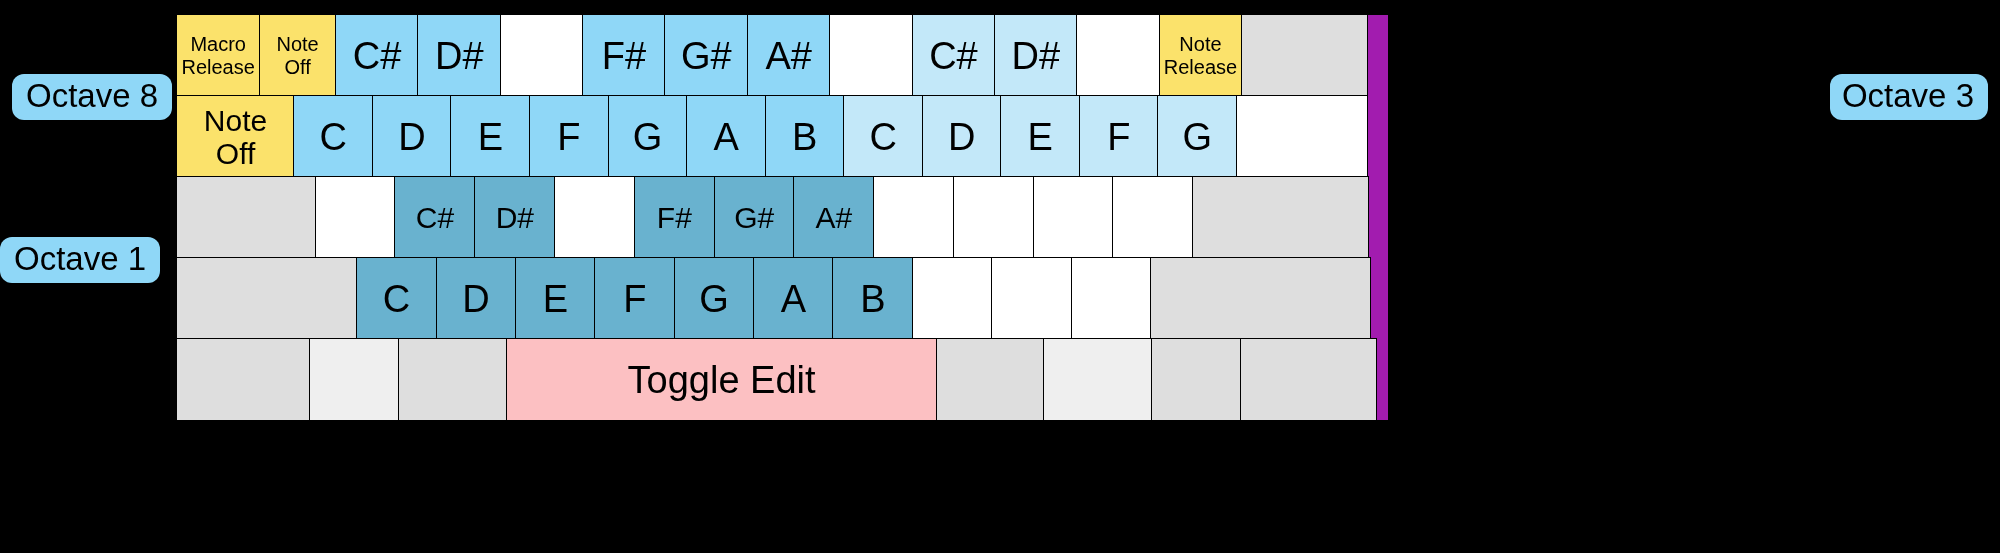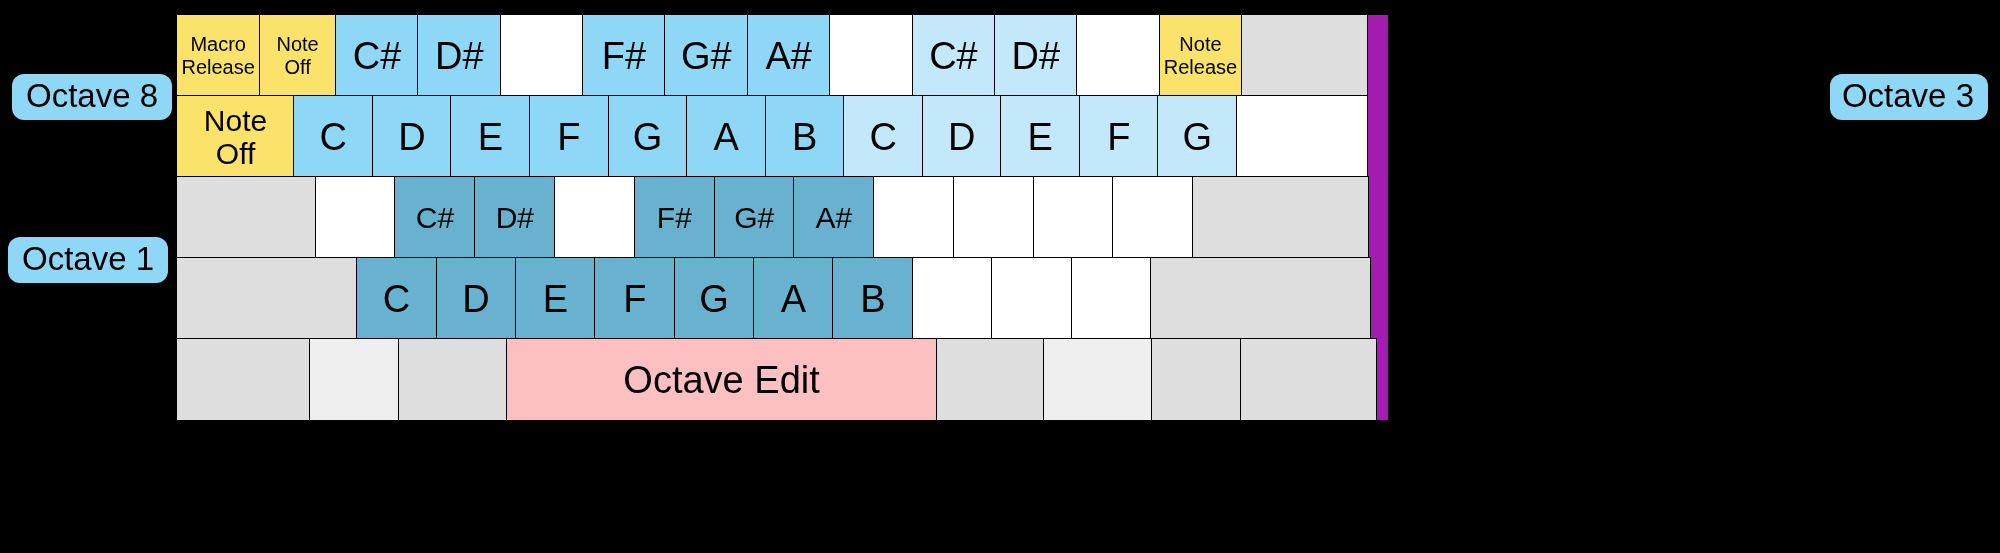--- a/index.html
+++ b/index.html
@@ -61,21 +61,21 @@
     position:absolute;
     background:#8fd7f7;
     color:#000;
     border-radius:12px;
     font-size:33px;
     padding:5px 14px 8px 14px;
     white-space:nowrap;
     line-height:1.0;
   }
   #badge-oct2{left:12px; top:74px;}
-  #badge-oct1{left:8px; top:237px;}
+  #badge-oct1{left:0; top:237px;}
   #badge-oct3{right:12px; top:74px;padding-left:12px;}
 </style>
 </head>
 <body>
 
 <div id="keyboard">
     <div class="krow">
       <div class="cell c-yellow small" style="flex: 0 0 6.92432%;">Macro
 Release</div>
       <div class="cell c-yellow small" style="flex: 0 0 6.44122%;">Note
@@ -137,21 +137,21 @@
       <div class="cell c-blue-dk big" style="flex: 0 0 6.68016%;">B</div>
       <div class="cell c-white med" style="flex: 0 0 6.68016%;"></div>
       <div class="cell c-white med" style="flex: 0 0 6.68016%;"></div>
       <div class="cell c-white med" style="flex: 0 0 6.68016%;"></div>
       <div class="cell c-gray med" style="flex: 0 0 18.2186%;"></div>
     </div>
     <div class="krow">
       <div class="cell c-gray med" style="flex: 0 0 11.0694%;"></div>
       <div class="cell c-gray2 med" style="flex: 0 0 7.50469%;"></div>
       <div class="cell c-gray med" style="flex: 0 0 9.00563%;"></div>
-      <div class="cell c-pink big" style="flex: 0 0 35.6473%;">Octave Edit</div>
+      <div class="cell c-pink big" style="flex: 0 0 35.6473%;">Toggle Edit</div>
       <div class="cell c-gray med" style="flex: 0 0 9.00563%;"></div>
       <div class="cell c-gray2 med" style="flex: 0 0 9.00563%;"></div>
       <div class="cell c-gray med" style="flex: 0 0 7.50469%;"></div>
       <div class="cell c-gray med" style="flex: 0 0 11.257%;"></div>
     </div>
   </div>
 
 <div class="badge" id="badge-oct2">Octave 8</div>
 <div class="badge" id="badge-oct1">Octave 1</div>
 <div class="badge" id="badge-oct3">Octave 3</div>

